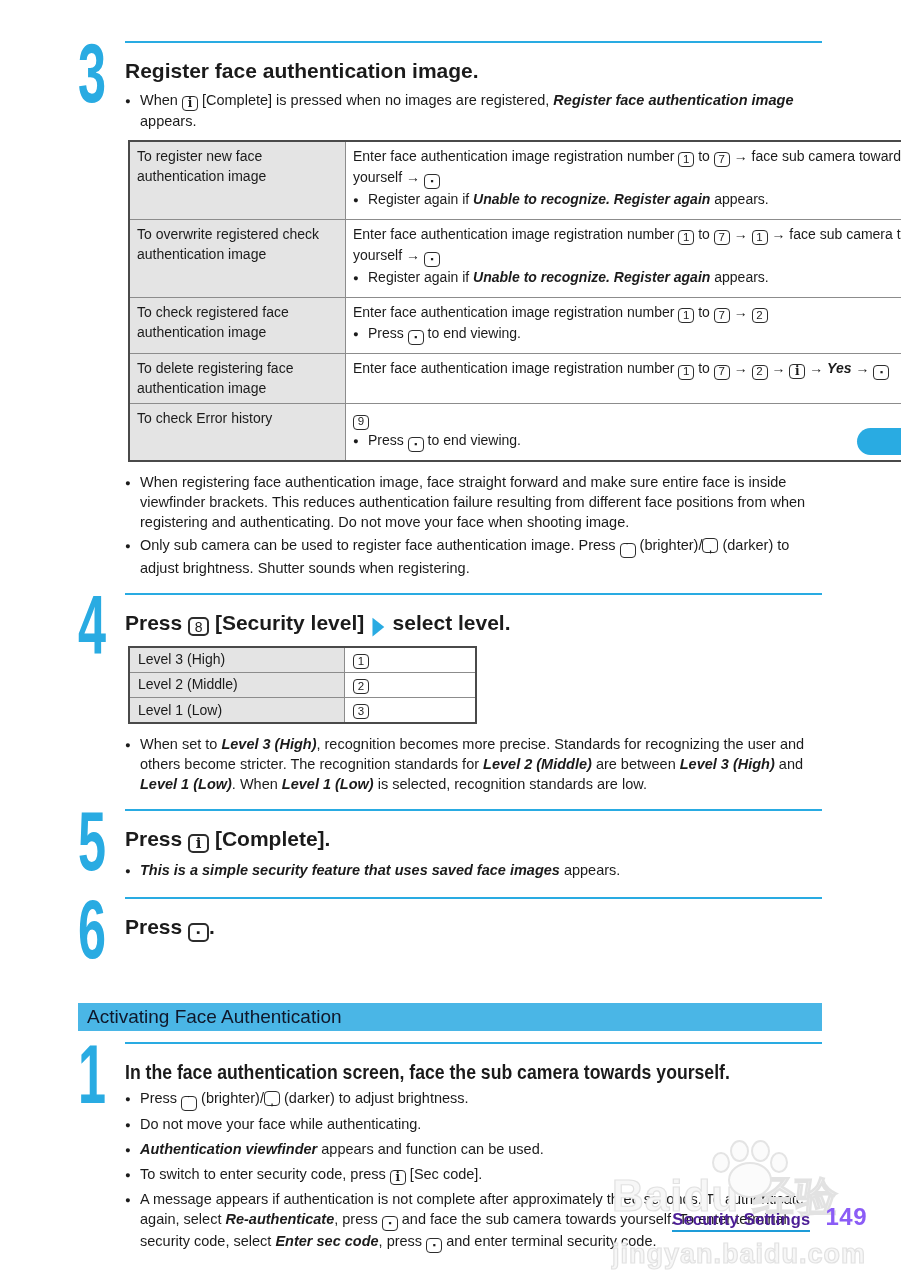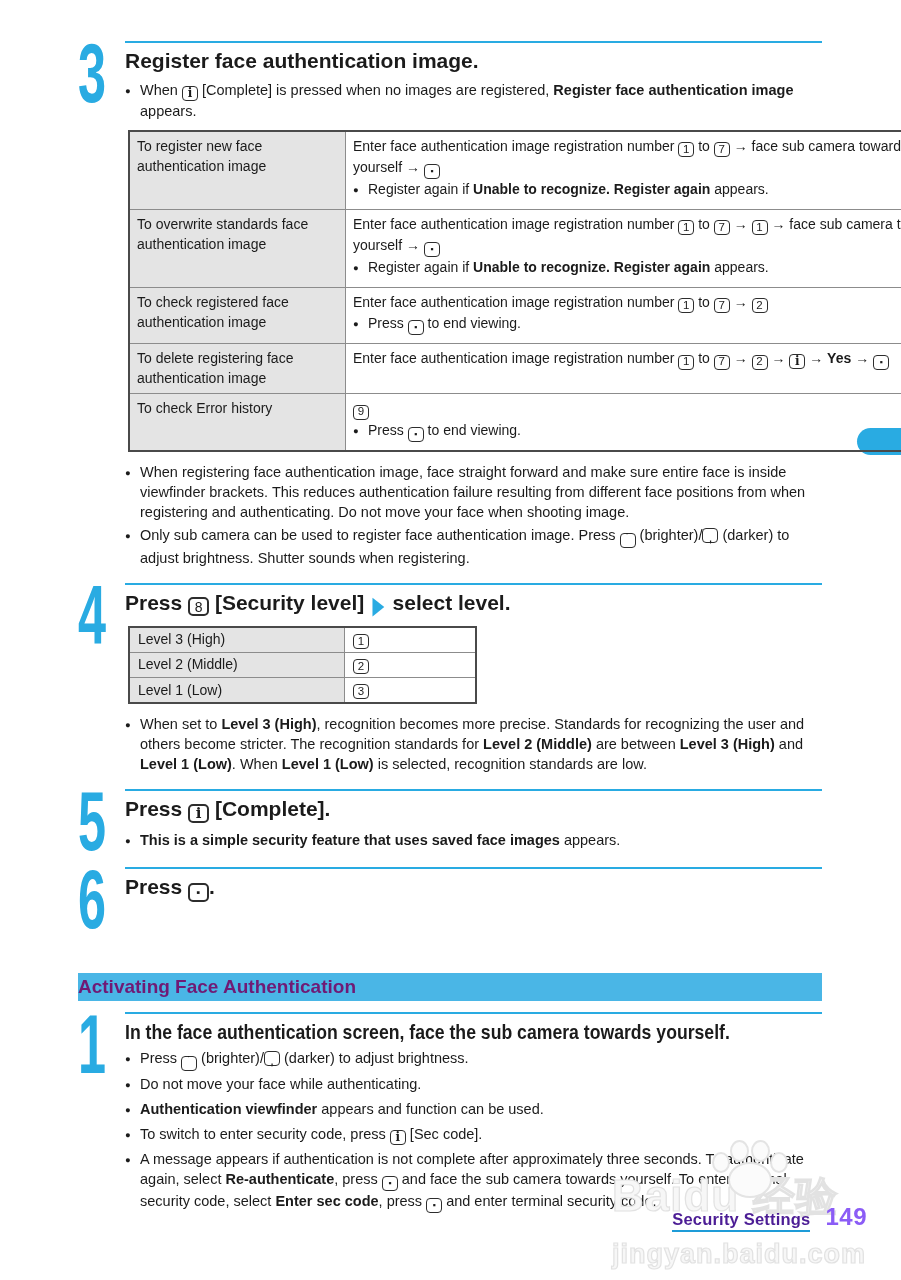--- a/index.html
+++ b/index.html
@@ -7,21 +7,21 @@
     position:relative;width:901px;height:1280px;background:#fff;overflow:hidden;
     font-family:"Liberation Sans",sans-serif;color:#1b1b1b;
   }
   .doc{position:absolute;left:78px;top:41px;width:744px;font-size:14.5px;line-height:20px;}
   
   .step{display:grid;grid-template-columns:47px 1fr;margin-bottom:12px;}
   .step-num{
     color:#29ABE2;font-weight:bold;font-size:84px;line-height:62px;
     transform:scaleX(0.6);transform-origin:left top;letter-spacing:-3px;margin-top:1px;
   }
-  .step-body{border-top:2px solid #29ABE2;padding-top:5px;min-width:0;}
+  .step-body{border-top:2px solid #29ABE2;padding-top:15px;min-width:0;}
   .step-title{font-size:21px;line-height:25px;font-weight:bold;margin:0 0 7px 0;}
   .step-title.condensed{display:inline-block;transform:scaleX(0.84);transform-origin:left;white-space:nowrap;margin-bottom:4px;}
   
   .bullet{display:flex;margin:0 0 3px 0;}
   .bullet .dot{flex:none;width:15px;padding-top:0;}
   .bullet .dot::before{content:"●";font-size:9.5px;position:relative;top:-1px;}
   .bullet .bt{flex:1;min-width:0;}
   
   table.proc{border-collapse:collapse;margin:9px 0 10px 3px;width:832px;font-size:14px;line-height:20px;}
   table.proc td{border:1px solid #8c8c8c;padding:4px 7px 5px 7px;vertical-align:top;}
@@ -39,25 +39,25 @@
     font-size:11.5px;line-height:1;vertical-align:-2px;font-weight:normal;
   }
   .ikey{font-family:"DejaVu Serif",serif;font-weight:bold;font-size:12px;}
   .okey{font-size:9px;}
   .bkey{align-items:flex-start;font-size:13px;line-height:6px;padding-top:1px;}
   .dkey{align-items:flex-end;font-size:13px;line-height:5px;padding-bottom:2px;}
   .step-title .keycap{min-width:21px;height:19px;border-width:2px;border-radius:5px;font-size:14px;vertical-align:-2px;}
   .step-title .okey{font-size:11px;}
   .step-title .ikey{font-size:15px;}
   .sel-arrow{color:#29ABE2;display:inline-block;transform:scale(0.75,1.2);font-size:19px;vertical-align:-2px;margin:0 1px;}
-  .bi{font-weight:bold;}
+  .bi{font-weight:bold;font-style:italic;}
   
   .banner{
     margin-top:43px;margin-bottom:11px;height:28px;line-height:28px;background:#4AB6E6;
-    color:#701a75;font-weight:bold;font-size:19px;
+    color:#0f172a;font-weight:normal;font-size:19px;padding-left:9px;
   }
   
   .side-tab{position:absolute;top:428px;right:0;width:44px;height:27px;background:#29ABE2;border-radius:14px 0 0 14px;}
   
   .footer{position:absolute;top:1203px;right:34px;display:flex;align-items:baseline;gap:15px;z-index:2;}
   .footer-link{color:#4c1d95;font-weight:bold;font-size:16.5px;border-bottom:2.5px solid #1E9CD8;padding-bottom:1px;letter-spacing:0.2px;}
   .footer-page{color:#8b5cf6;font-weight:bold;font-size:24px;letter-spacing:0.5px;}
   .watermark{position:absolute;left:612px;top:1146px;width:270px;z-index:1;
     color:#f7f7f7;-webkit-text-stroke:1.2px #e2e2e2;font-weight:bold;}
   .wm-brand{font-size:44px;line-height:44px;margin-top:28px;letter-spacing:1px;white-space:nowrap;}
@@ -94,21 +94,21 @@
             <td class="lcol">To register new face authentication image</td>
             <td>
               <div>Enter face authentication image registration number <span class="keycap">1</span> to <span class="keycap">7</span> → face sub camera towards yourself → <span class="keycap okey">▪</span></div>
               <div class="bullet">
                 <span class="dot"></span>
                 <div class="bt">Register again if <span class="bi">Unable to recognize. Register again</span> appears.</div>
               </div>
             </td>
           </tr>
           <tr>
-            <td class="lcol">To overwrite standards face authentication image</td>
+            <td class="lcol">To overwrite registered check authentication image</td>
             <td>
               <div>Enter face authentication image registration number <span class="keycap">1</span> to <span class="keycap">7</span> → <span class="keycap">1</span> → face sub camera towards yourself → <span class="keycap okey">▪</span></div>
               <div class="bullet">
                 <span class="dot"></span>
                 <div class="bt">Register again if <span class="bi">Unable to recognize. Register again</span> appears.</div>
               </div>
             </td>
           </tr>
           <tr>
             <td class="lcol">To check registered face authentication image</td>

